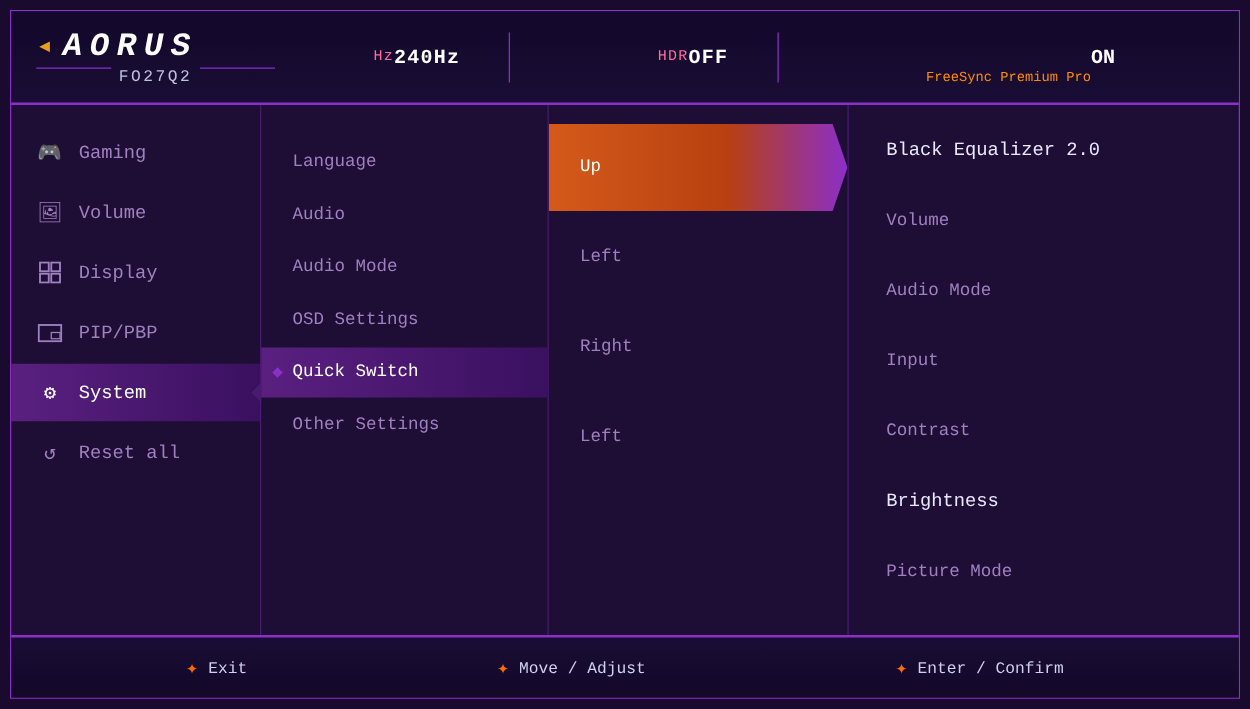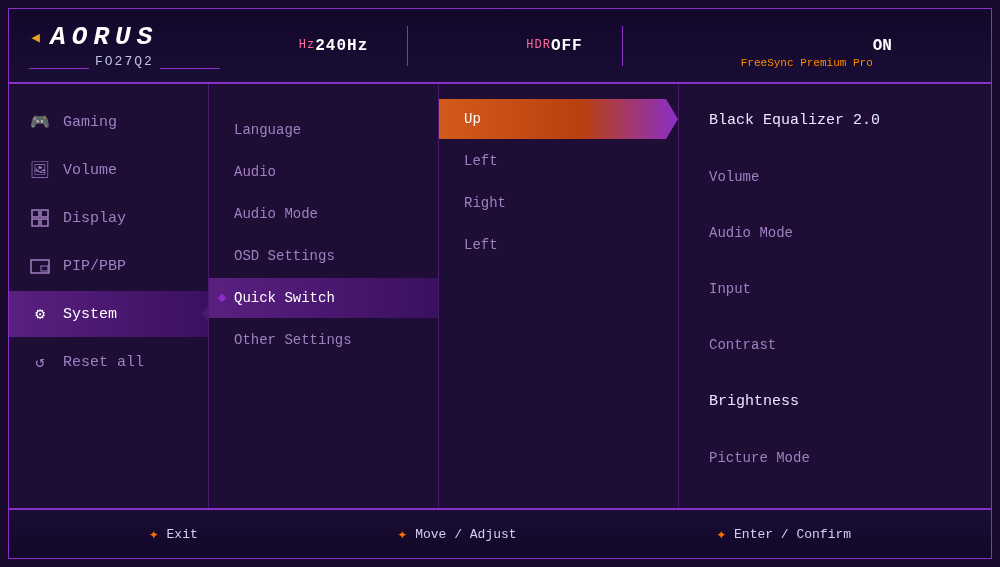--- a/index.html
+++ b/index.html
@@ -43,21 +43,21 @@
       font-weight: bold;
       color: #ffffff;
       letter-spacing: 4px;
       display: flex;
       align-items: center;
       gap: 4px;
     }
 
     .model-tag {
       display: flex;
-      align-items: flex-end;
+      align-items: flex-start;
       gap: 6px;
       margin-top: 2px;
     }
 
     .model-text {
       color: #c0c0e0;
       font-size: 13px;
       letter-spacing: 2px;
     }
 
@@ -206,21 +206,21 @@
       width: 240px;
       padding: 15px 0;
       border-right: 1px solid #4a1a6e;
       display: flex;
       flex-direction: column;
       gap: 2px;
     }
 
     .sub-item {
       display: flex;
-      padding: 12px 25px;
+      padding: 27px 25px;
       color: #a080c0;
       font-size: 14px;
       cursor: pointer;
     }
 
     .sub-item.active {
       background: linear-gradient(90deg, #d45a1a 0%, #b84010 60%, #8b2fc9 100%);
       color: #ffffff;
       clip-path: polygon(0 0, 95% 0, 100% 50%, 95% 100%, 0 100%);
     }

